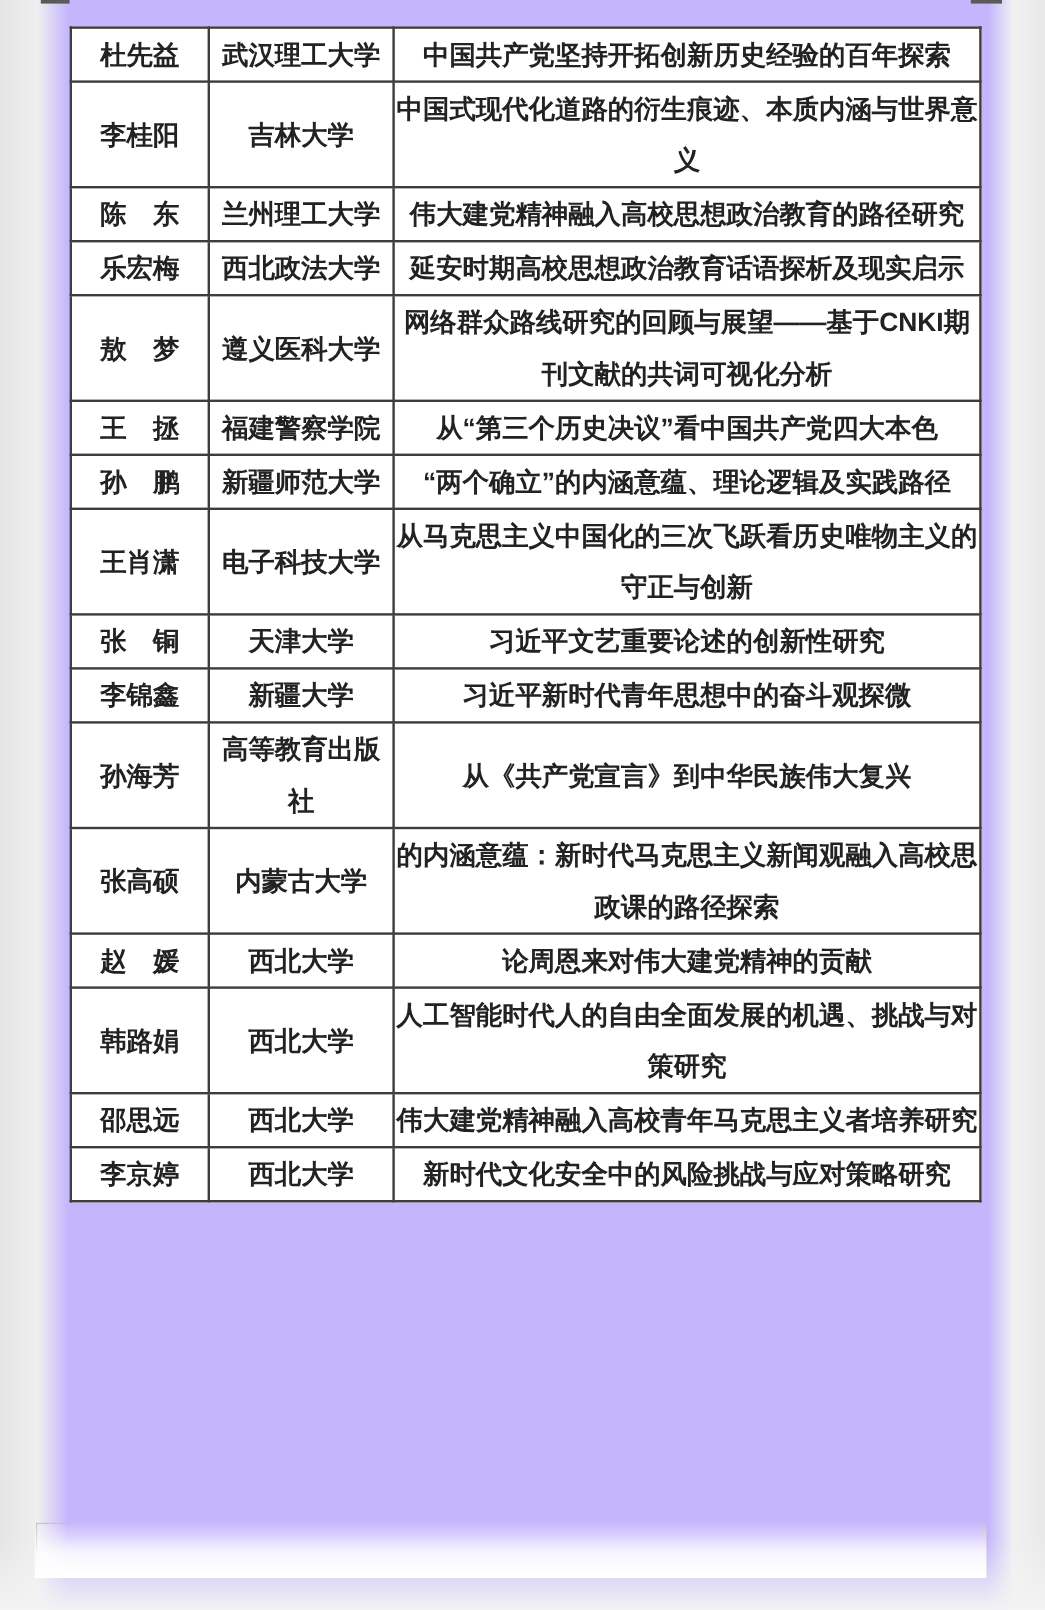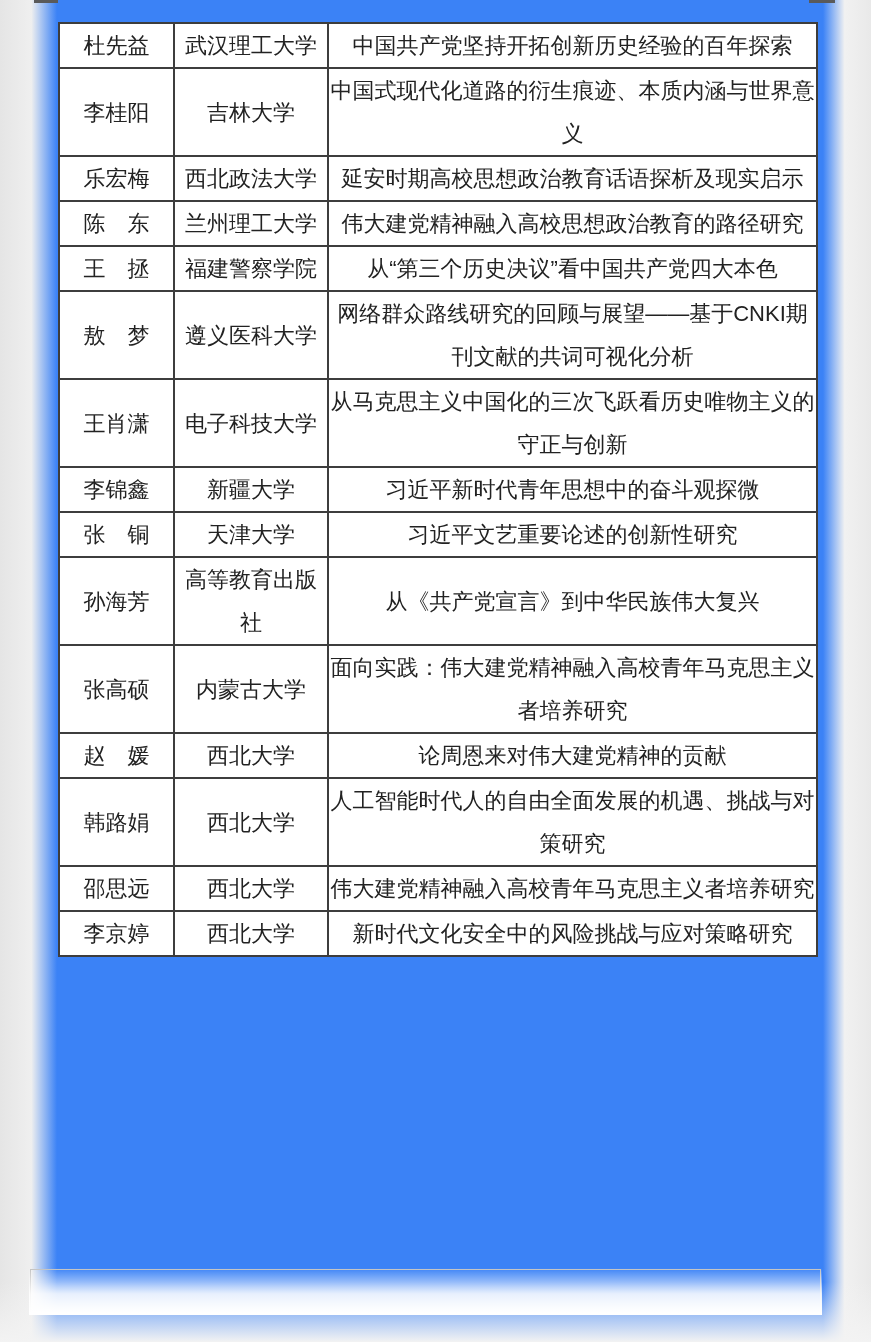--- a/index.html
+++ b/index.html
@@ -5,22 +5,23 @@
   html, body {
     margin: 0;
     padding: 0;
     background: #ffffff;
     font-family: "Liberation Sans", "DejaVu Sans", sans-serif;
   }
   .photo-page {
     position: relative;
     width: 871px;
     height: 1342px;
-    background: #3b82f6;
+    background: #c4b5fd;
     overflow: hidden;
+    font-weight: bold;
   }
   
   .edge-left {
     position: absolute; left: 0; top: 0; bottom: 0; width: 57px;
     background: linear-gradient(to right, #e5e5e5 0%, #efefef 55%, rgba(255,255,255,0) 100%);
   }
   .edge-right {
     position: absolute; right: 0; top: 0; bottom: 0; width: 48px;
     background: linear-gradient(to left, #e9e9e9 0%, #f1f1f1 55%, rgba(255,255,255,0) 100%);
   }
@@ -90,63 +91,68 @@
           <td class="col-name">杜先益</td>
           <td class="col-institution">武汉理工大学</td>
           <td class="col-title">中国共产党坚持开拓创新历史经验的百年探索</td>
         </tr>
         <tr>
           <td class="col-name">李桂阳</td>
           <td class="col-institution">吉林大学</td>
           <td class="col-title">中国式现代化道路的衍生痕迹、本质内涵与世界意义</td>
         </tr>
         <tr>
+          <td class="col-name">陈　东</td>
+          <td class="col-institution">兰州理工大学</td>
+          <td class="col-title">伟大建党精神融入高校思想政治教育的路径研究</td>
+        </tr>
+        <tr>
           <td class="col-name">乐宏梅</td>
           <td class="col-institution">西北政法大学</td>
           <td class="col-title">延安时期高校思想政治教育话语探析及现实启示</td>
         </tr>
         <tr>
-          <td class="col-name">陈　东</td>
-          <td class="col-institution">兰州理工大学</td>
-          <td class="col-title">伟大建党精神融入高校思想政治教育的路径研究</td>
+          <td class="col-name">敖　梦</td>
+          <td class="col-institution">遵义医科大学</td>
+          <td class="col-title">网络群众路线研究的回顾与展望——基于CNKI期刊文献的共词可视化分析</td>
         </tr>
         <tr>
           <td class="col-name">王　拯</td>
           <td class="col-institution">福建警察学院</td>
           <td class="col-title">从“第三个历史决议”看中国共产党四大本色</td>
         </tr>
         <tr>
-          <td class="col-name">敖　梦</td>
-          <td class="col-institution">遵义医科大学</td>
-          <td class="col-title">网络群众路线研究的回顾与展望——基于CNKI期刊文献的共词可视化分析</td>
+          <td class="col-name">孙　鹏</td>
+          <td class="col-institution">新疆师范大学</td>
+          <td class="col-title">“两个确立”的内涵意蕴、理论逻辑及实践路径</td>
         </tr>
         <tr>
           <td class="col-name">王肖潇</td>
           <td class="col-institution">电子科技大学</td>
           <td class="col-title">从马克思主义中国化的三次飞跃看历史唯物主义的守正与创新</td>
         </tr>
         <tr>
+          <td class="col-name">张　铜</td>
+          <td class="col-institution">天津大学</td>
+          <td class="col-title">习近平文艺重要论述的创新性研究</td>
+        </tr>
+        <tr>
           <td class="col-name">李锦鑫</td>
           <td class="col-institution">新疆大学</td>
           <td class="col-title">习近平新时代青年思想中的奋斗观探微</td>
-        </tr>
-        <tr>
-          <td class="col-name">张　铜</td>
-          <td class="col-institution">天津大学</td>
-          <td class="col-title">习近平文艺重要论述的创新性研究</td>
         </tr>
         <tr>
           <td class="col-name">孙海芳</td>
           <td class="col-institution">高等教育出版社</td>
           <td class="col-title">从《共产党宣言》到中华民族伟大复兴</td>
         </tr>
         <tr>
           <td class="col-name">张高硕</td>
           <td class="col-institution">内蒙古大学</td>
-          <td class="col-title">面向实践：伟大建党精神融入高校青年马克思主义者培养研究</td>
+          <td class="col-title">的内涵意蕴：新时代马克思主义新闻观融入高校思政课的路径探索</td>
         </tr>
         <tr>
           <td class="col-name">赵　媛</td>
           <td class="col-institution">西北大学</td>
           <td class="col-title">论周恩来对伟大建党精神的贡献</td>
         </tr>
         <tr>
           <td class="col-name">韩路娟</td>
           <td class="col-institution">西北大学</td>
           <td class="col-title">人工智能时代人的自由全面发展的机遇、挑战与对策研究</td>

